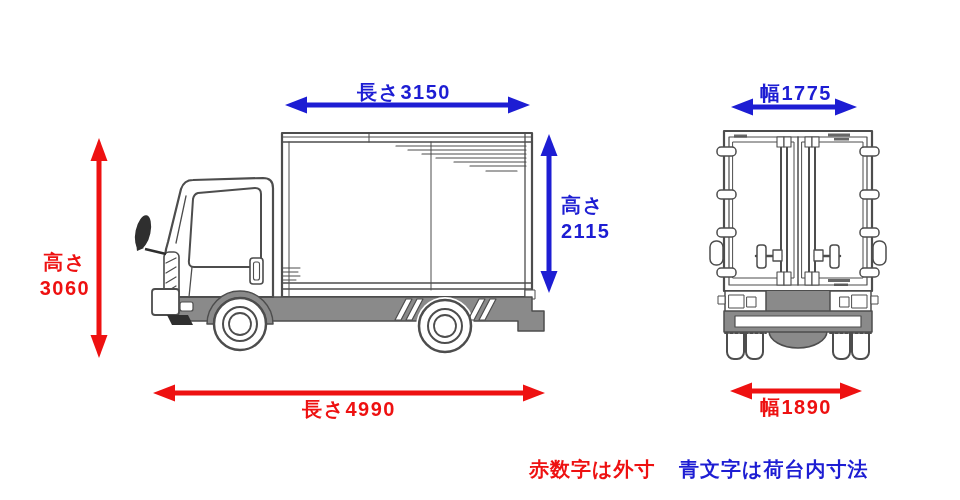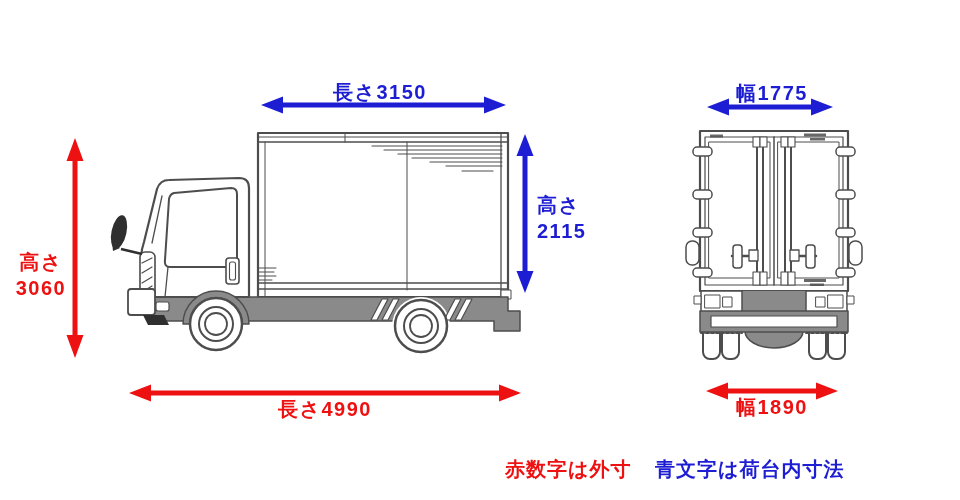--- a/index.html
+++ b/index.html
@@ -1,20 +1,20 @@
 <!DOCTYPE html>
 <html style="--exterior-dim: #ee1111; --interior-dim: #1d1dd3; --outline: #4d4d4d; --body-gray: #8a8a8a; --dark-detail: #2f2f2f;"><head>
 <meta charset="utf-8">
 <style>
   html,body{margin:0;padding:0;}
   body{
     width:960px;height:500px;overflow:hidden;background:#ffffff;
     font-family:"Liberation Sans","DejaVu Sans",sans-serif;
   }
-  #stage{position:relative;width:875px;height:500px;}
+  #stage{position:relative;width:875px;height:500px;margin-left:24px;}
   svg{position:absolute;left:0;top:0;}
 
   
   .ln{stroke:var(--outline);fill:none;stroke-linecap:round;stroke-linejoin:round;}
   .body{fill:#ffffff;stroke:var(--outline);stroke-linejoin:round;}
   .gray{fill:var(--body-gray);stroke:var(--outline);stroke-linejoin:round;}
   .grayfill{fill:var(--body-gray);stroke:none;}
   .whitefill{fill:#ffffff;stroke:none;}
   .dark{fill:var(--dark-detail);stroke:none;}
 

